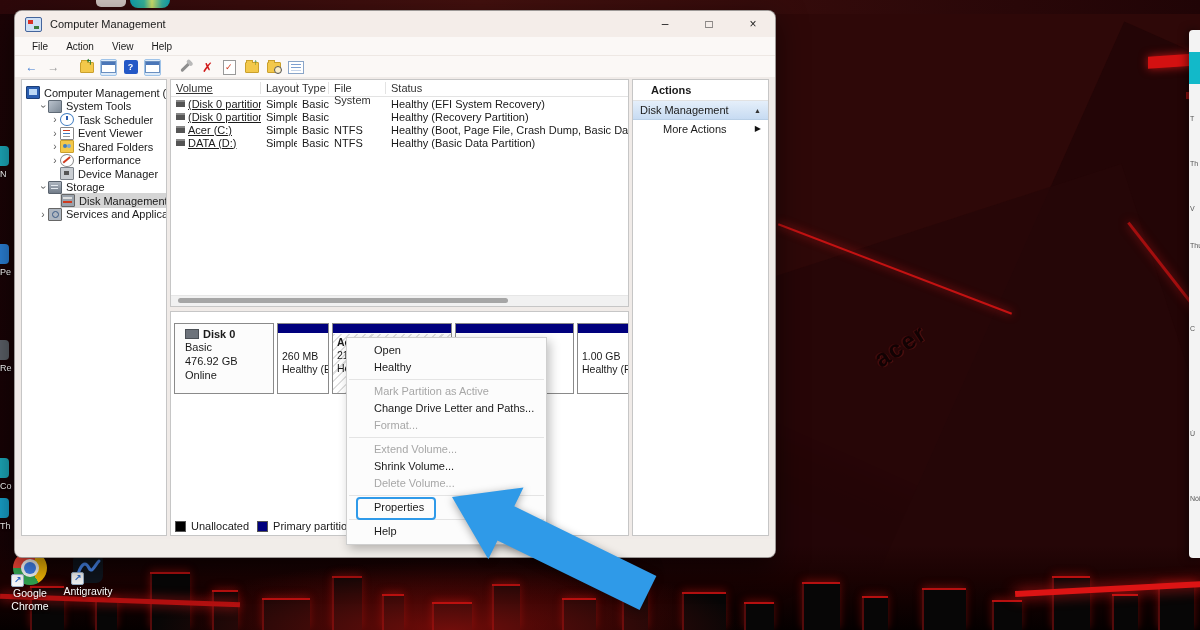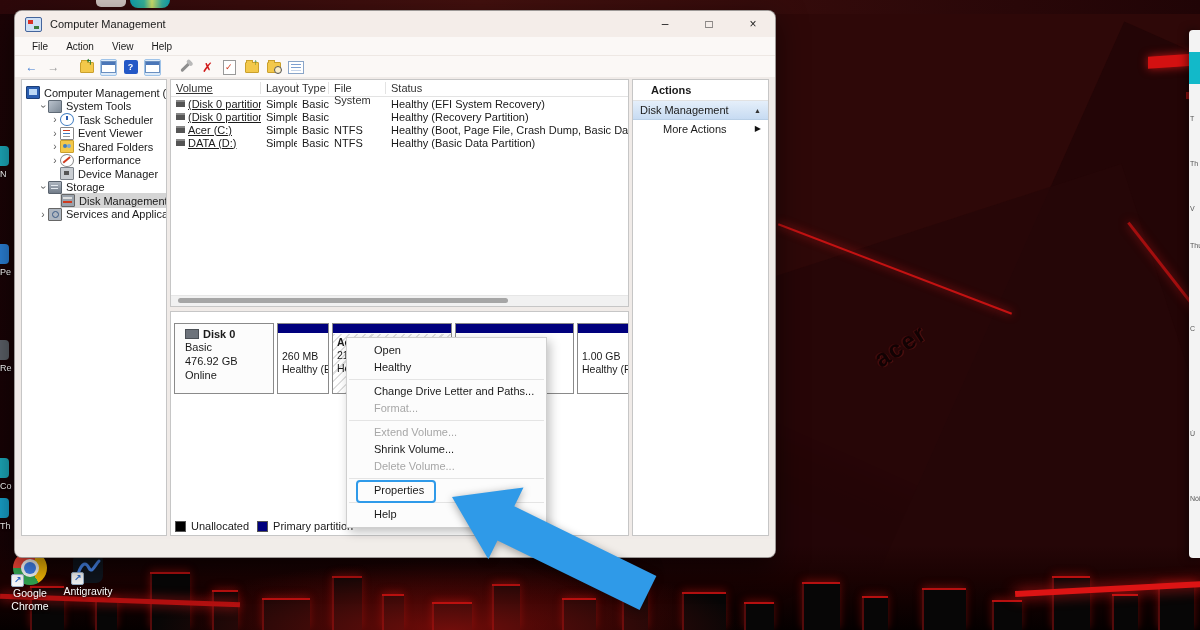--- a/index.html
+++ b/index.html
@@ -495,20 +495,21 @@
     </div>
   </div>
 
   <div class="win-footer"></div>
 </div>
 
 <div class="cmenu">
   <div class="cmi">Open</div>
   <div class="cmi">Healthy</div>
   <div class="cm-sep"></div>
+  <div class="cmi dis">Mark Partition as Active</div>
   <div class="cmi">Change Drive Letter and Paths...</div>
   <div class="cmi dis">Format...</div>
   <div class="cm-sep"></div>
   <div class="cmi dis">Extend Volume...</div>
   <div class="cmi">Shrink Volume...</div>
   <div class="cmi dis">Delete Volume...</div>
   <div class="cm-sep"></div>
   <div class="cmi hl">Properties</div>
   <div class="cm-sep"></div>
   <div class="cmi">Help</div>

